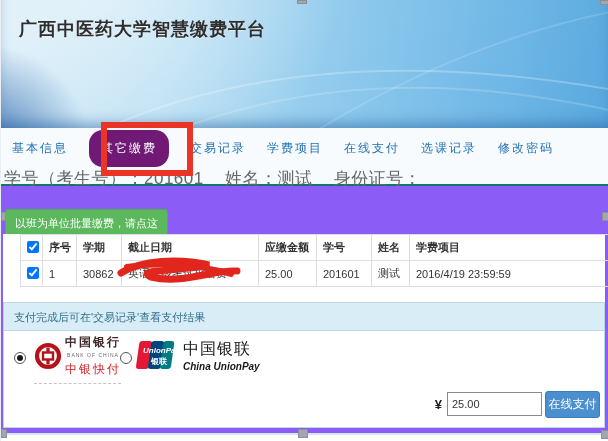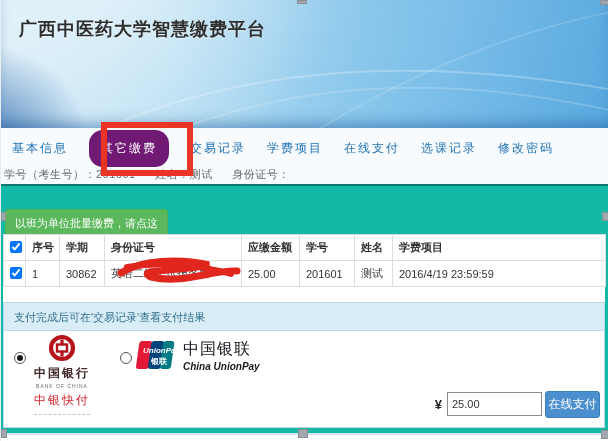--- a/index.html
+++ b/index.html
@@ -34,41 +34,41 @@
     display:flex; align-items:center; gap:21px; white-space:nowrap;
   }
   .nav-item{
     font-size:12px; color:#2273b4; letter-spacing:2px; cursor:pointer;
   }
   .nav-item.active{
     background:#701a75; color:#fff; border-radius:14px;
     padding:10px 12px; letter-spacing:2px;
   }
   .info-line{
-    position:absolute; left:3px; top:39px; font-size:11px; color:#666;
+    position:absolute; left:3px; top:39px; font-size:17px; color:#666;
     letter-spacing:.5px; white-space:nowrap;
   }
   .info-line .seg{ margin-right:16px; }
   
   .red-box{
     position:absolute; left:100px; top:122px; width:92px; height:54px;
     border:6px solid #ea3426; z-index:30; pointer-events:none;
   }
   
   .main{
     position:absolute; left:0; top:186px; width:608px; height:247px;
-    background:#14b8a6;
+    background:#8b5cf6;
   }
   .batch-btn{
     position:absolute; left:4px; top:23px;
     background:#5cb85c; color:#fff; font-size:11px;
     padding:6px 9px; border-radius:3px; border:1px solid #4cae4c; cursor:pointer;
   }
   .table-card{
-    position:absolute; left:2px; top:48px; width:602px; height:68px; background:#fff;
+    position:absolute; left:2px; top:48px; width:602px; height:68px; background:#fff;padding-left:17px;
   }
   table.fees{ width:602px; border-collapse:collapse; table-layout:fixed; }
   table.fees th, table.fees td{
     border:1px solid #ddd; font-size:11px; color:#333;
     padding:5px 6px; text-align:left; overflow:hidden; white-space:nowrap;
   }
   table.fees th{ font-weight:bold; }
   table.fees input[type=checkbox]{ width:12px; height:12px; margin:0; }
   
   .scribble{ position:absolute; left:112px; top:70px; z-index:25; pointer-events:none; }
@@ -83,21 +83,21 @@
   }
   .pay-body{ position:relative; height:96px; }
   .radio{ position:absolute; width:12px; height:12px; border:1px solid #555;
     border-radius:50%; background:#fff; cursor:pointer; }
   .radio.sel::after{ content:""; display:block; width:6px; height:6px;
     background:#1a1a1a; border-radius:50%; margin:2px; }
   .radio-boc{ left:10px; top:21px; }
   .radio-up{ left:116px; top:21px; }
   .boc-block{
     position:absolute; left:30px; top:3px; display:flex; align-items:center; gap:3px;
-    padding-bottom:5px; border-bottom:1px dashed #c6c6c6; cursor:pointer;flex-direction:column;
+    padding-bottom:5px; border-bottom:1px dashed #c6c6c6; cursor:pointer;
   }
   .boc-texts{ display:flex; flex-direction:column; align-items:center; }
   .boc-cn{ font-family:"Liberation Serif", serif; font-weight:bold; font-size:12px; color:#41282a; letter-spacing:2px; }
   .boc-en{ font-size:5px; color:#6a6a6a; letter-spacing:1px; margin-top:1px; }
   .boc-prod{ font-size:12px; font-weight:normal; color:#d2262c; letter-spacing:2px; margin-top:3px; }
   .up-block{
     position:absolute; left:130px; top:7px; display:flex; align-items:center; gap:7px; cursor:pointer;
   }
   .up-texts{ display:flex; flex-direction:column; }
   .up-cn{ font-size:16px; font-weight:normal; color:#15191d; letter-spacing:1px; }
@@ -171,21 +171,21 @@
             <col style="width:58px">
             <col style="width:55px">
           <col style="width:38px">
             <col style="width:213px">
         </colgroup>
         <tbody>
             <tr>
           <th><input type="checkbox" checked="" style=""></th>
           <th>序号</th>
           <th>学期</th>
-          <th>身份证号</th>
+          <th>截止日期</th>
           <th>应缴金额</th>
           <th>学号</th>
           <th>姓名</th>
           <th>学费项目</th>
         </tr>
         <tr>
           <td><input type="checkbox" checked="" style=""></td>
           <td>1</td>
           <td>30862</td>
           <td>英语二级考试报名费</td>

